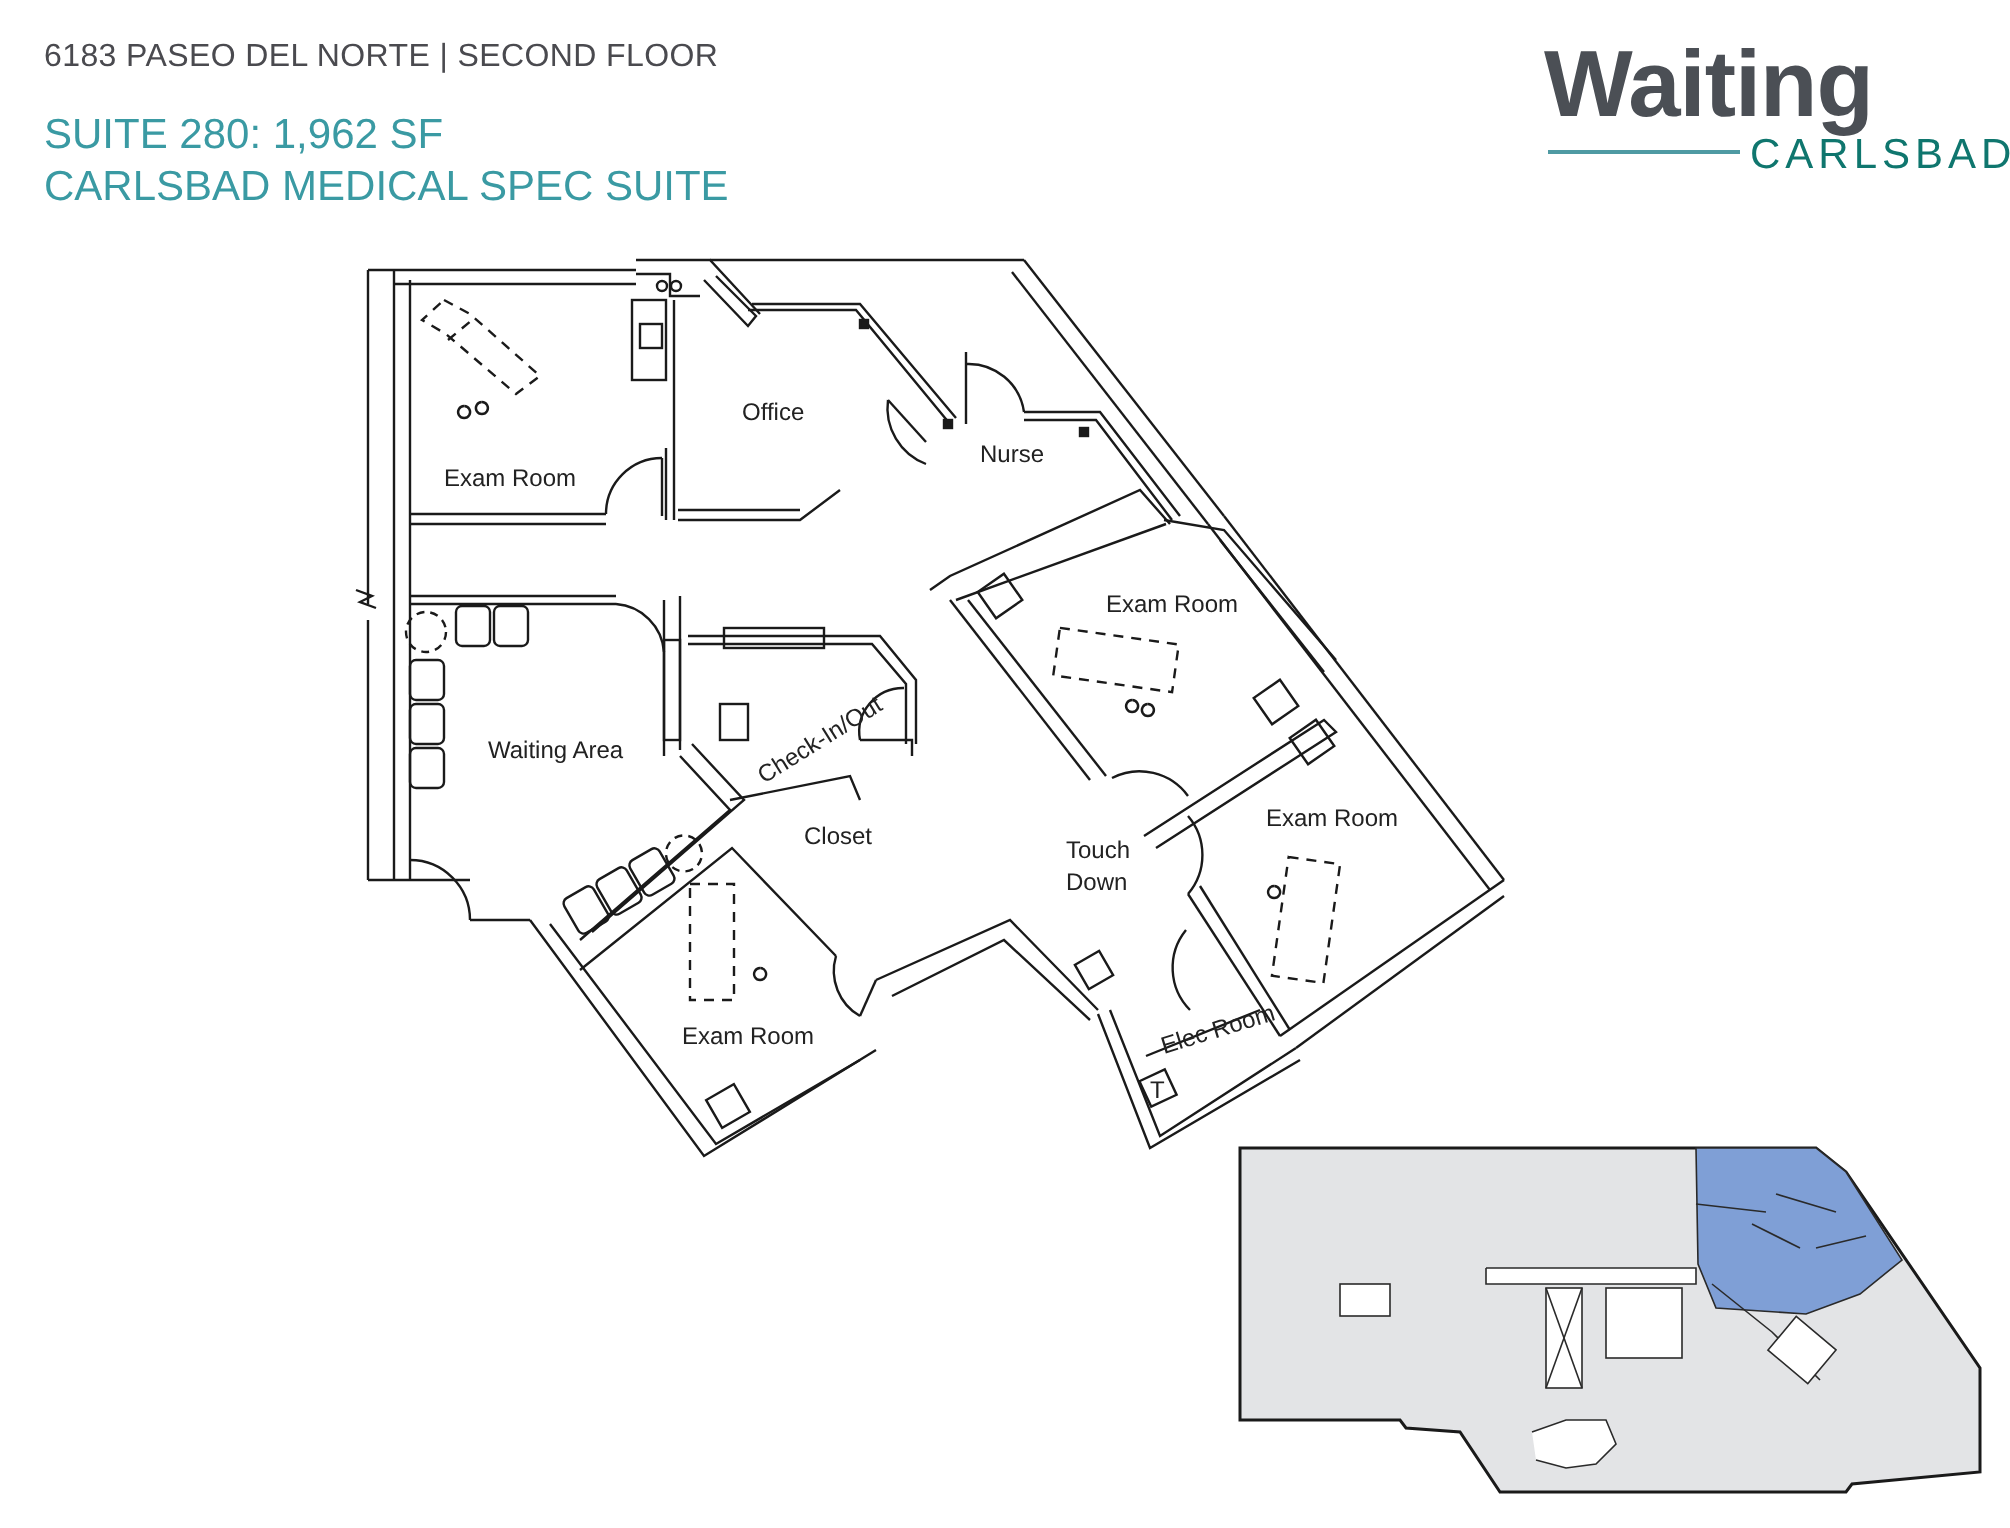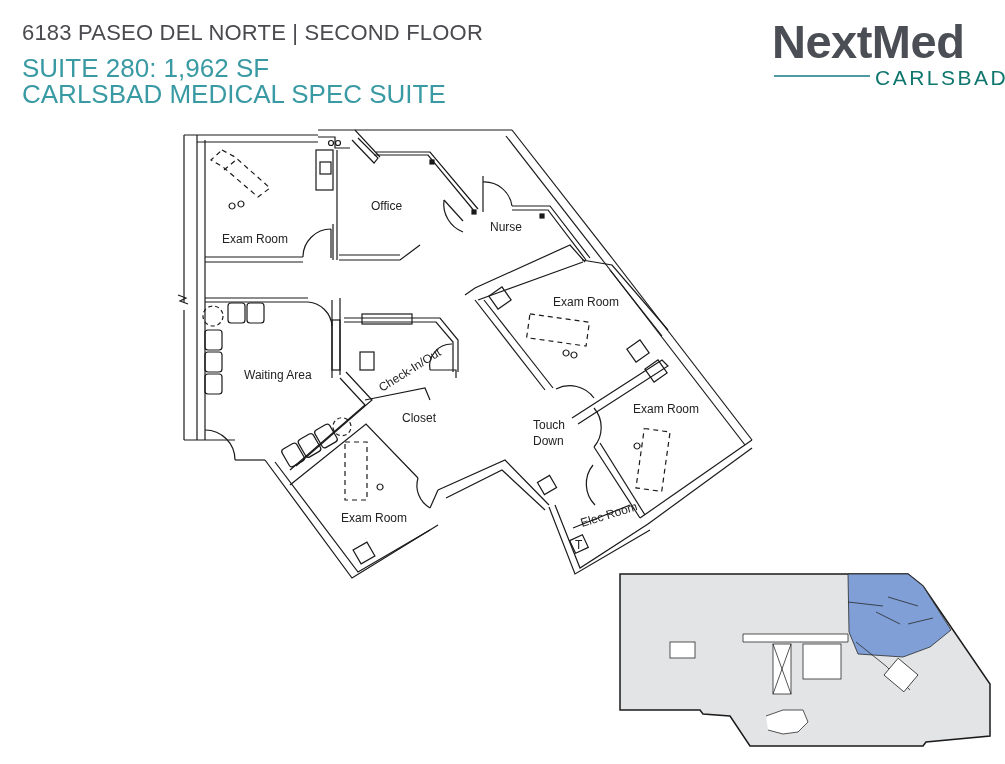--- a/index.html
+++ b/index.html
@@ -1,37 +1,37 @@
 <!DOCTYPE html>
 <html><head>
 <meta charset="utf-8">
 <style>
   html, body { margin:0; padding:0; background:#ffffff; }
   body { width:1005px; height:764px; position:relative; overflow:hidden; font-family:"Liberation Sans", sans-serif; }
-  .hdr-address { position:absolute; left:22px; top:20px; font-size:22px; color:#4a4a4f; letter-spacing:0.2px; white-space:nowrap; }
-  .hdr-suite { position:absolute; left:22px; top:55px; font-size:26px; color:#3a9aa3; line-height:26px; white-space:nowrap; }
+  .hdr-address { position:absolute; left:22px; top:20px; font-size:16px; color:#4a4a4f; letter-spacing:0.2px; white-space:nowrap; }
+  .hdr-suite { position:absolute; left:22px; top:55px; font-size:21px; color:#3a9aa3; line-height:26px; white-space:nowrap; }
   .logo { position:absolute; left:770px; top:18px; width:220px; height:70px; }
   .logo-main { position:absolute; left:2px; top:-2px; font-size:47px; font-weight:bold; color:#4b4f55; letter-spacing:-0.5px; line-height:52px; }
   .logo-line { position:absolute; left:4px; top:57px; width:96px; height:2px; background:#4f9aa3; }
   .logo-sub { position:absolute; left:105px; top:48px; font-size:21px; font-weight:normal; color:#0f766e; letter-spacing:2.5px; }
   svg.plan { position:absolute; left:0; top:0; }
   .room-label { font-family:"Liberation Sans", sans-serif; font-size:12px; fill:#222; }
   .keyplan { position:absolute; left:618px; top:572px; }
 </style>
 </head>
 <body>
 
 <div class="hdr-address">6183 PASEO DEL NORTE | SECOND FLOOR</div>
 <div class="hdr-suite">
   <div>SUITE 280: 1,962 SF</div>
   <div>CARLSBAD MEDICAL SPEC SUITE</div>
 </div>
 
 <div class="logo">
-  <div class="logo-main">NextMed</div>
+  <div class="logo-main">Waiting</div>
   <div class="logo-line"></div>
   <div class="logo-sub">CARLSBAD</div>
 </div>
 
 <svg class="plan" width="1005" height="764" viewBox="0 0 1005 764">
   <g fill="none" stroke="#1a1a1a" stroke-width="1.2">
 
     <line x1="184" y1="135" x2="184" y2="302"></line>
     <line x1="184" y1="310" x2="184" y2="440"></line>
     <line x1="197" y1="135" x2="197" y2="440"></line>

